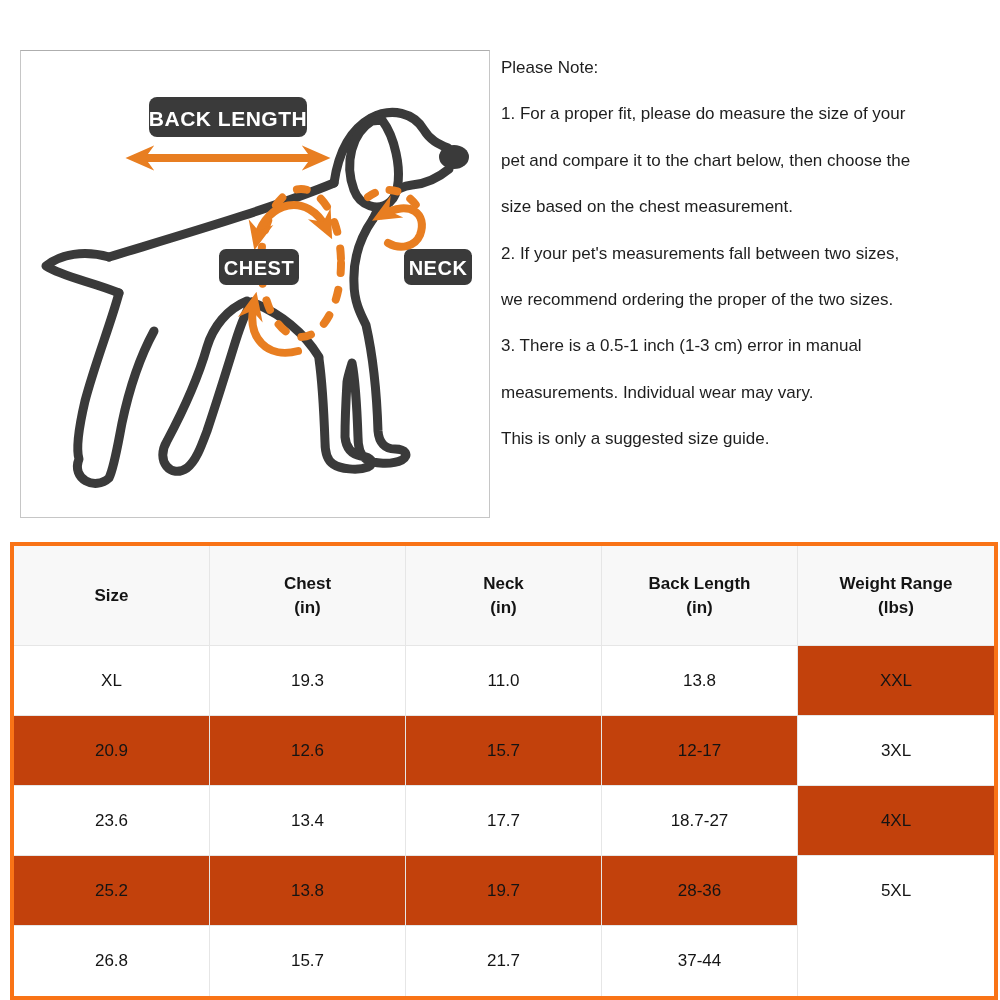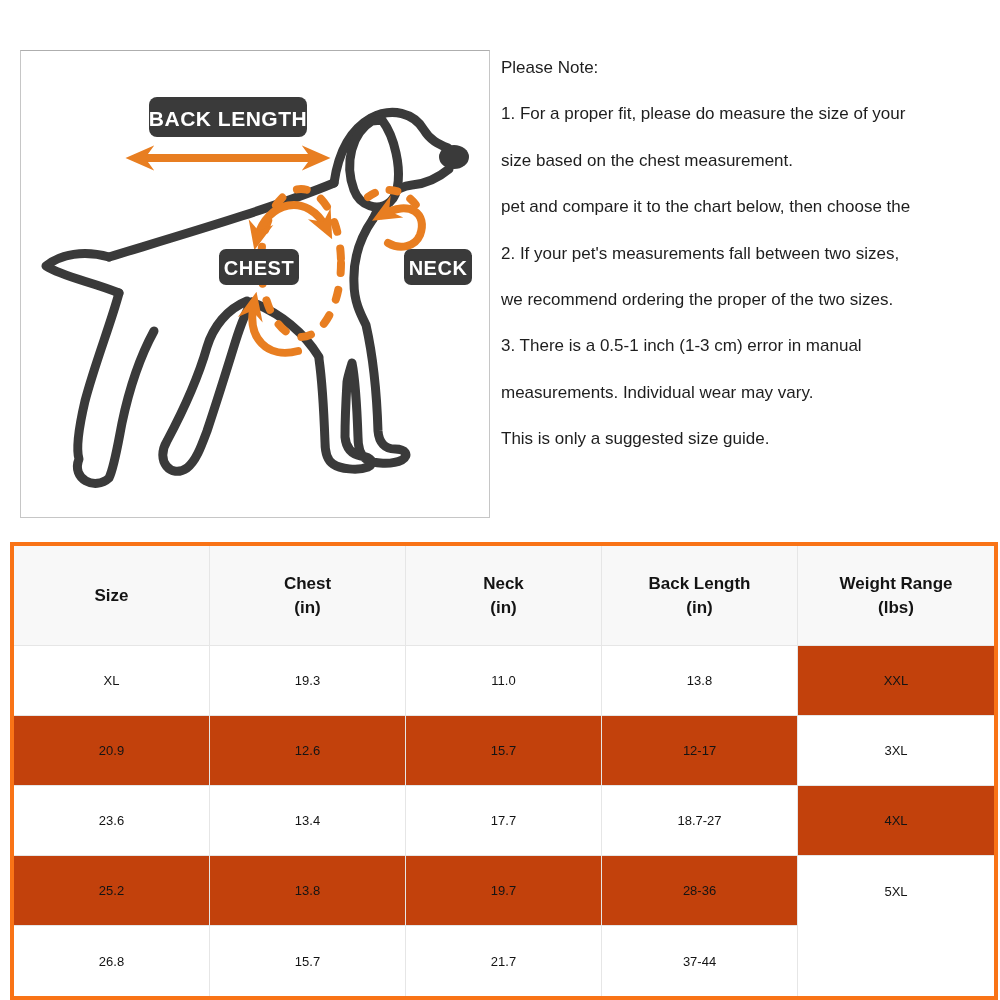--- a/index.html
+++ b/index.html
@@ -23,21 +23,21 @@
   
   .size-table{
     position:absolute;left:10px;top:542px;width:980px;
     box-sizing:content-box;border:4px solid #f97316;background:#fff;
     display:grid;grid-template-columns:repeat(5,1fr);
     grid-template-rows:100px repeat(5,70px);
   }
   .cell{
     display:flex;align-items:center;justify-content:center;
     border-right:1px solid #e6e6e6;border-bottom:1px solid #e6e6e6;
-    font-size:13px;color:#141414;text-align:center;
+    font-size:17px;color:#141414;text-align:center;
   }
   .cell:nth-child(5n){border-right:none;}
   .cell:nth-last-child(-n+5){border-bottom:none;}
   .th{flex-direction:column;font-weight:700;background:#f8f8f8;line-height:24px;font-size:17px;}
   .alt{background:#c2410c;}
 </style>
 </head>
 <body>
 
 <div class="dog-panel">
@@ -77,22 +77,22 @@
       <text class="lbl" x="238" y="217" font-size="20" text-anchor="middle" dominant-baseline="central">CHEST</text>
       <rect x="383" y="198" width="68" height="36" rx="7" fill="#3a3a3a"></rect>
       <text class="lbl" x="417" y="217" font-size="20" text-anchor="middle" dominant-baseline="central">NECK</text>
     </g>
   </svg>
 </div>
 
 <div class="note">
   <div class="note-line">Please Note:</div>
   <div class="note-line">1. For a proper fit, please do measure the size of your</div>
+  <div class="note-line">pet and compare it to the chart below, then choose the</div>
   <div class="note-line">size based on the chest measurement.</div>
-  <div class="note-line">pet and compare it to the chart below, then choose the</div>
   <div class="note-line">2. If your pet's measurements fall between two sizes,</div>
   <div class="note-line">we recommend ordering the proper of the two sizes.</div>
   <div class="note-line">3. There is a 0.5-1 inch (1-3 cm) error in manual</div>
   <div class="note-line">measurements. Individual wear may vary.</div>
   <div class="note-line">This is only a suggested size guide.</div>
 </div>
 
 <div class="size-table">
 
   <div class="cell th">

